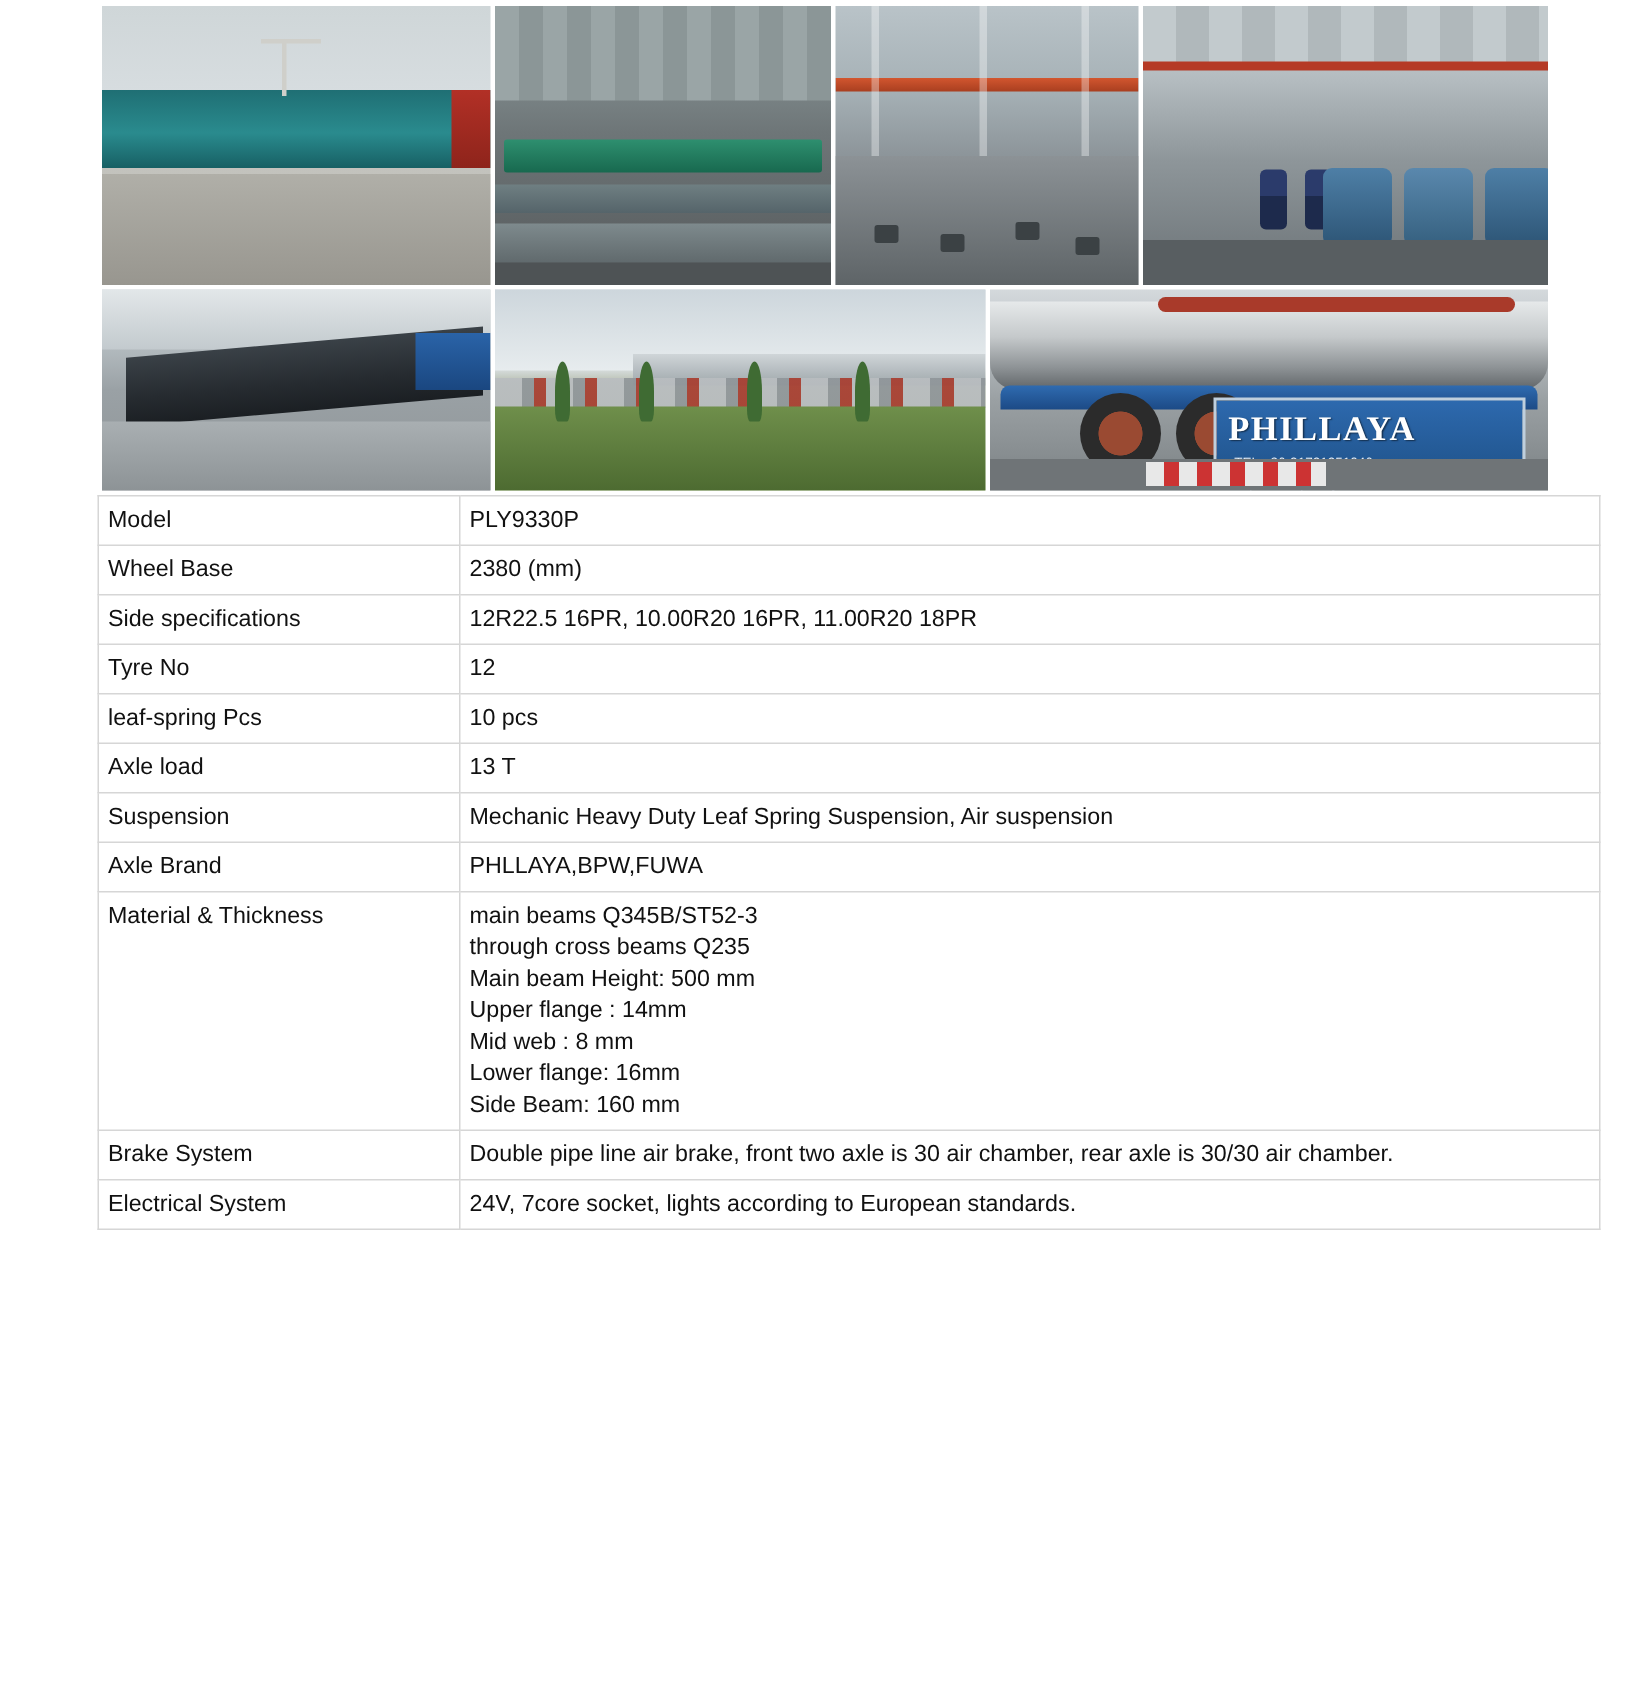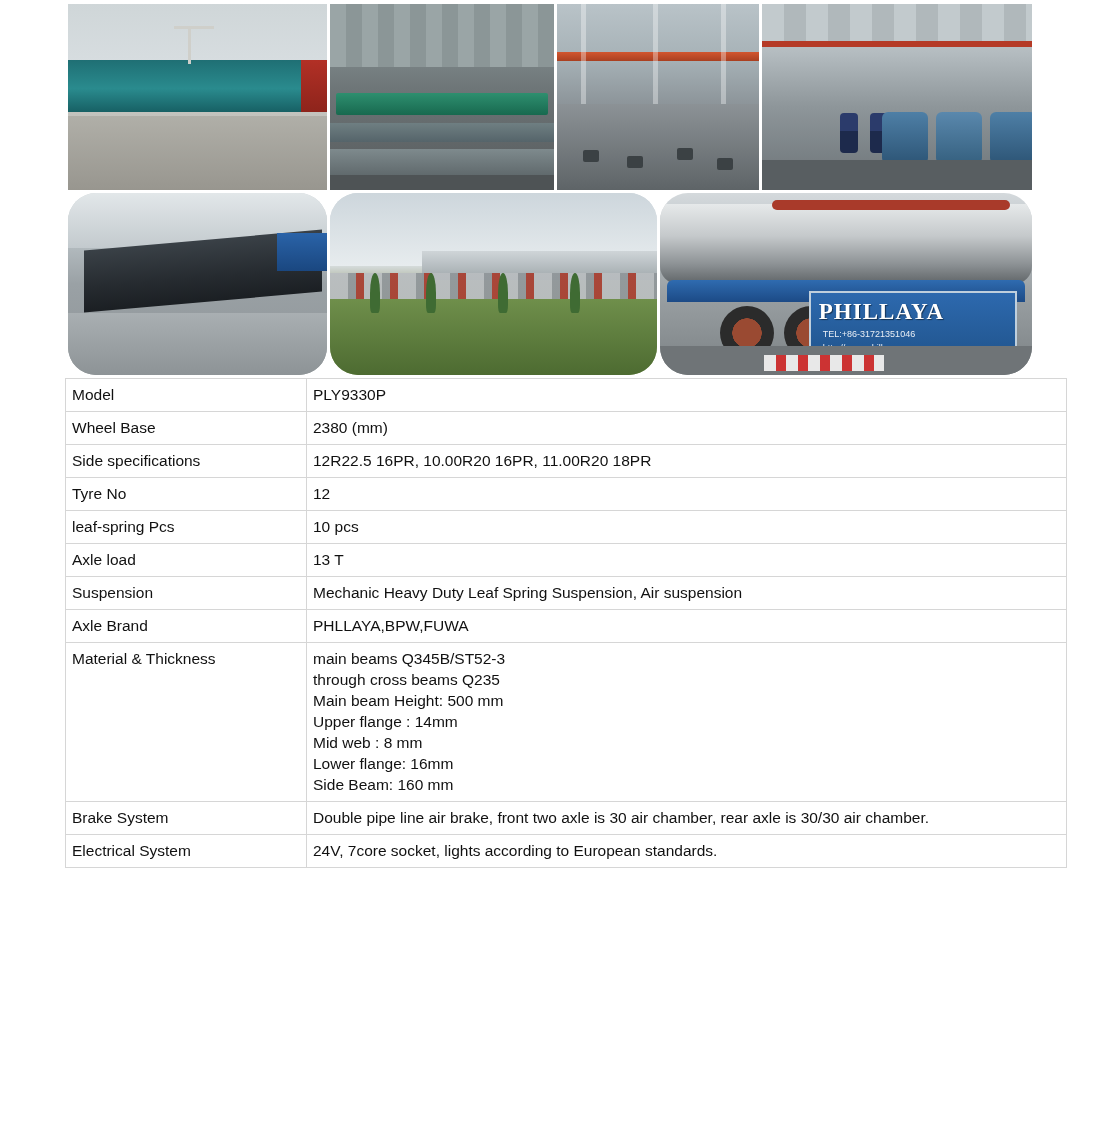--- a/index.html
+++ b/index.html
@@ -30,21 +30,21 @@
     display: flex;
     gap: 3px;
     margin-bottom: 3px;
   }
   .photo {
     position: relative;
     overflow: hidden;
     background: #888;
   }
   .row1 .photo { height: 186px; }
-  .row2 .photo { height: 182px; border-radius: 28px; }
+  .row2 .photo { height: 134px; }
 
   .p1 { flex: 0 0 259px; }
   .p2 { flex: 0 0 224px; }
   .p3 { flex: 0 0 202px; }
   .p4 { flex: 1 1 auto; }
 
   .q1 { flex: 0 0 259px; }
   .q2 { flex: 0 0 327px; }
   .q3 { flex: 1 1 auto; }
 

